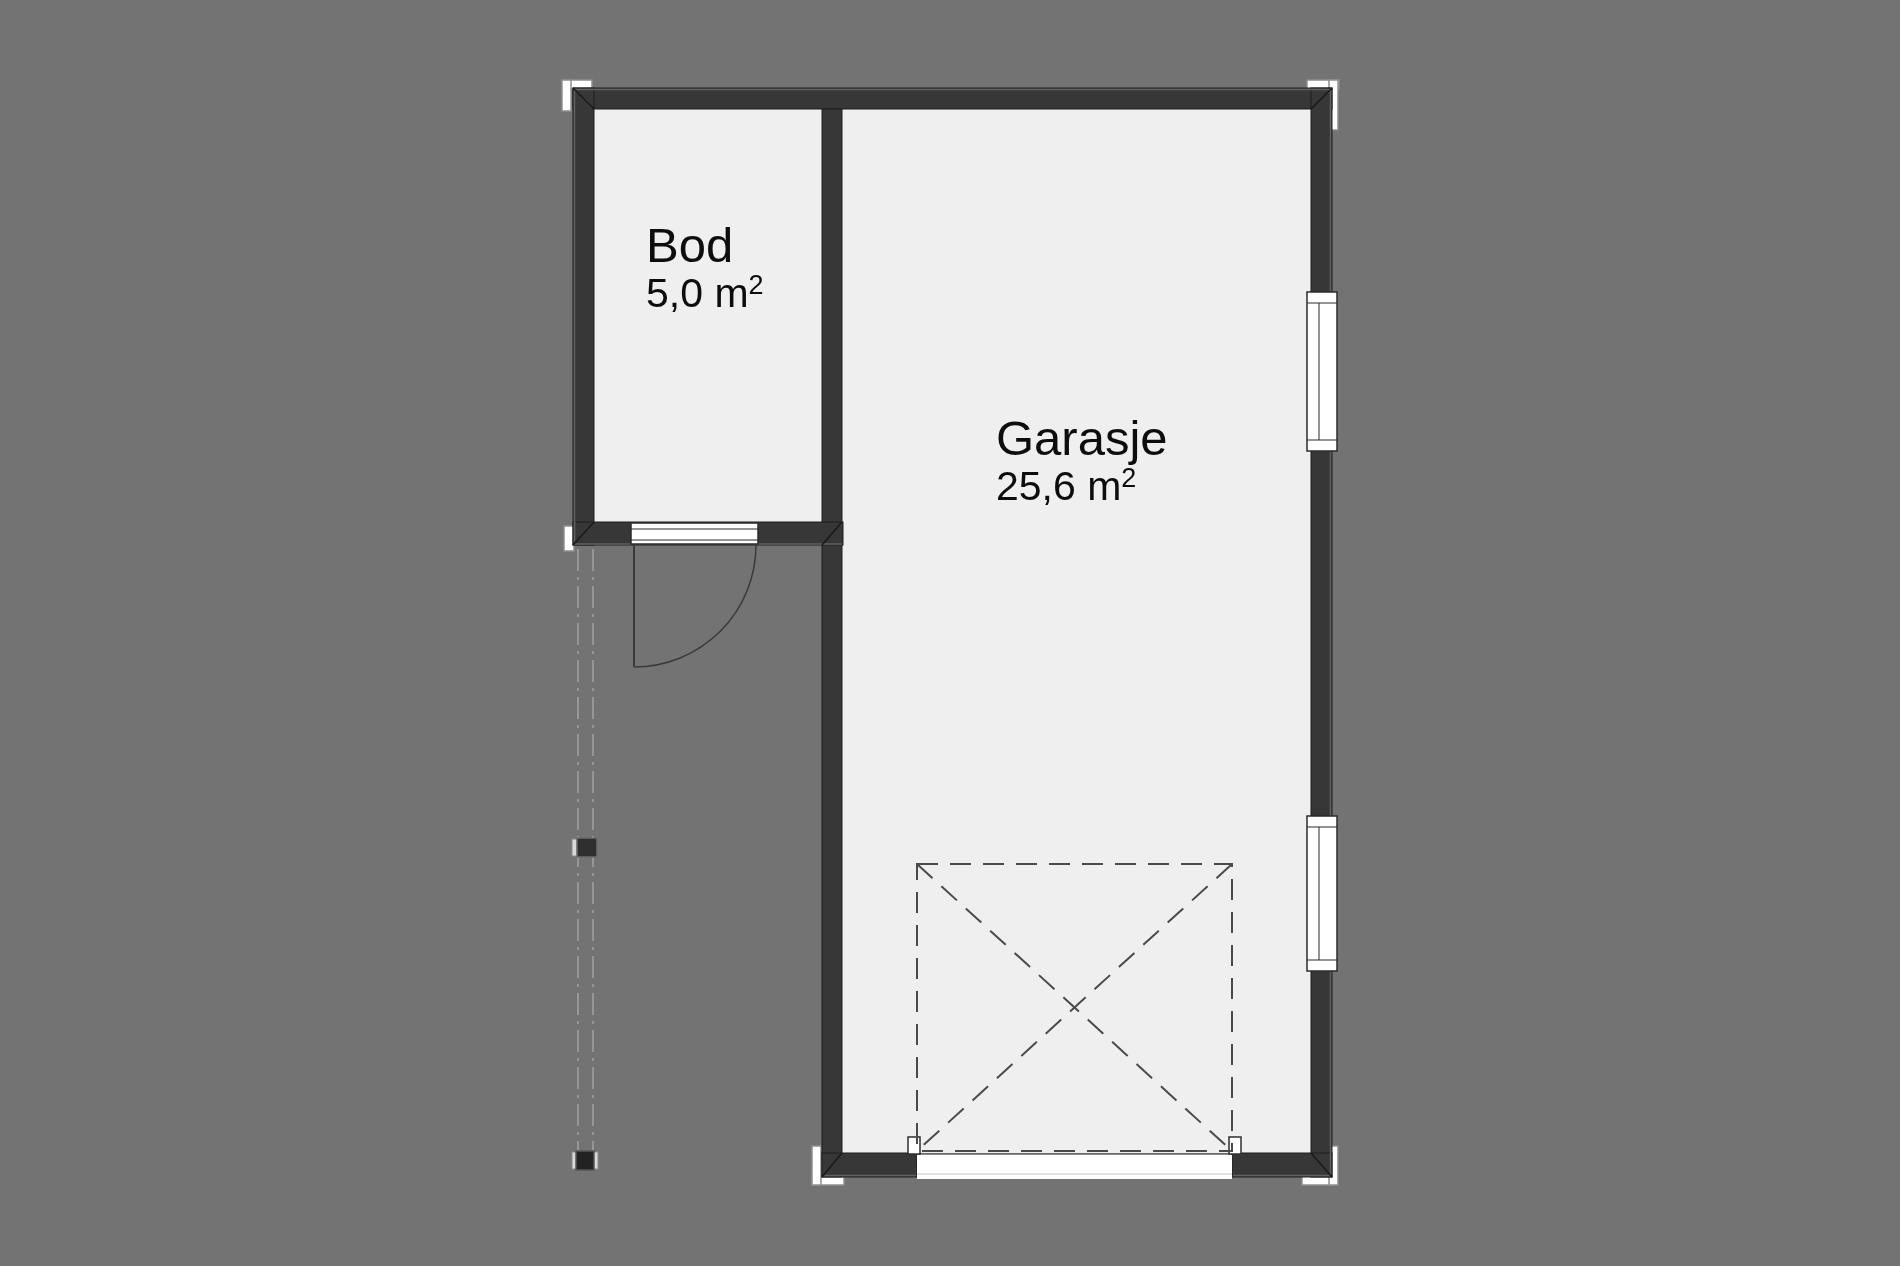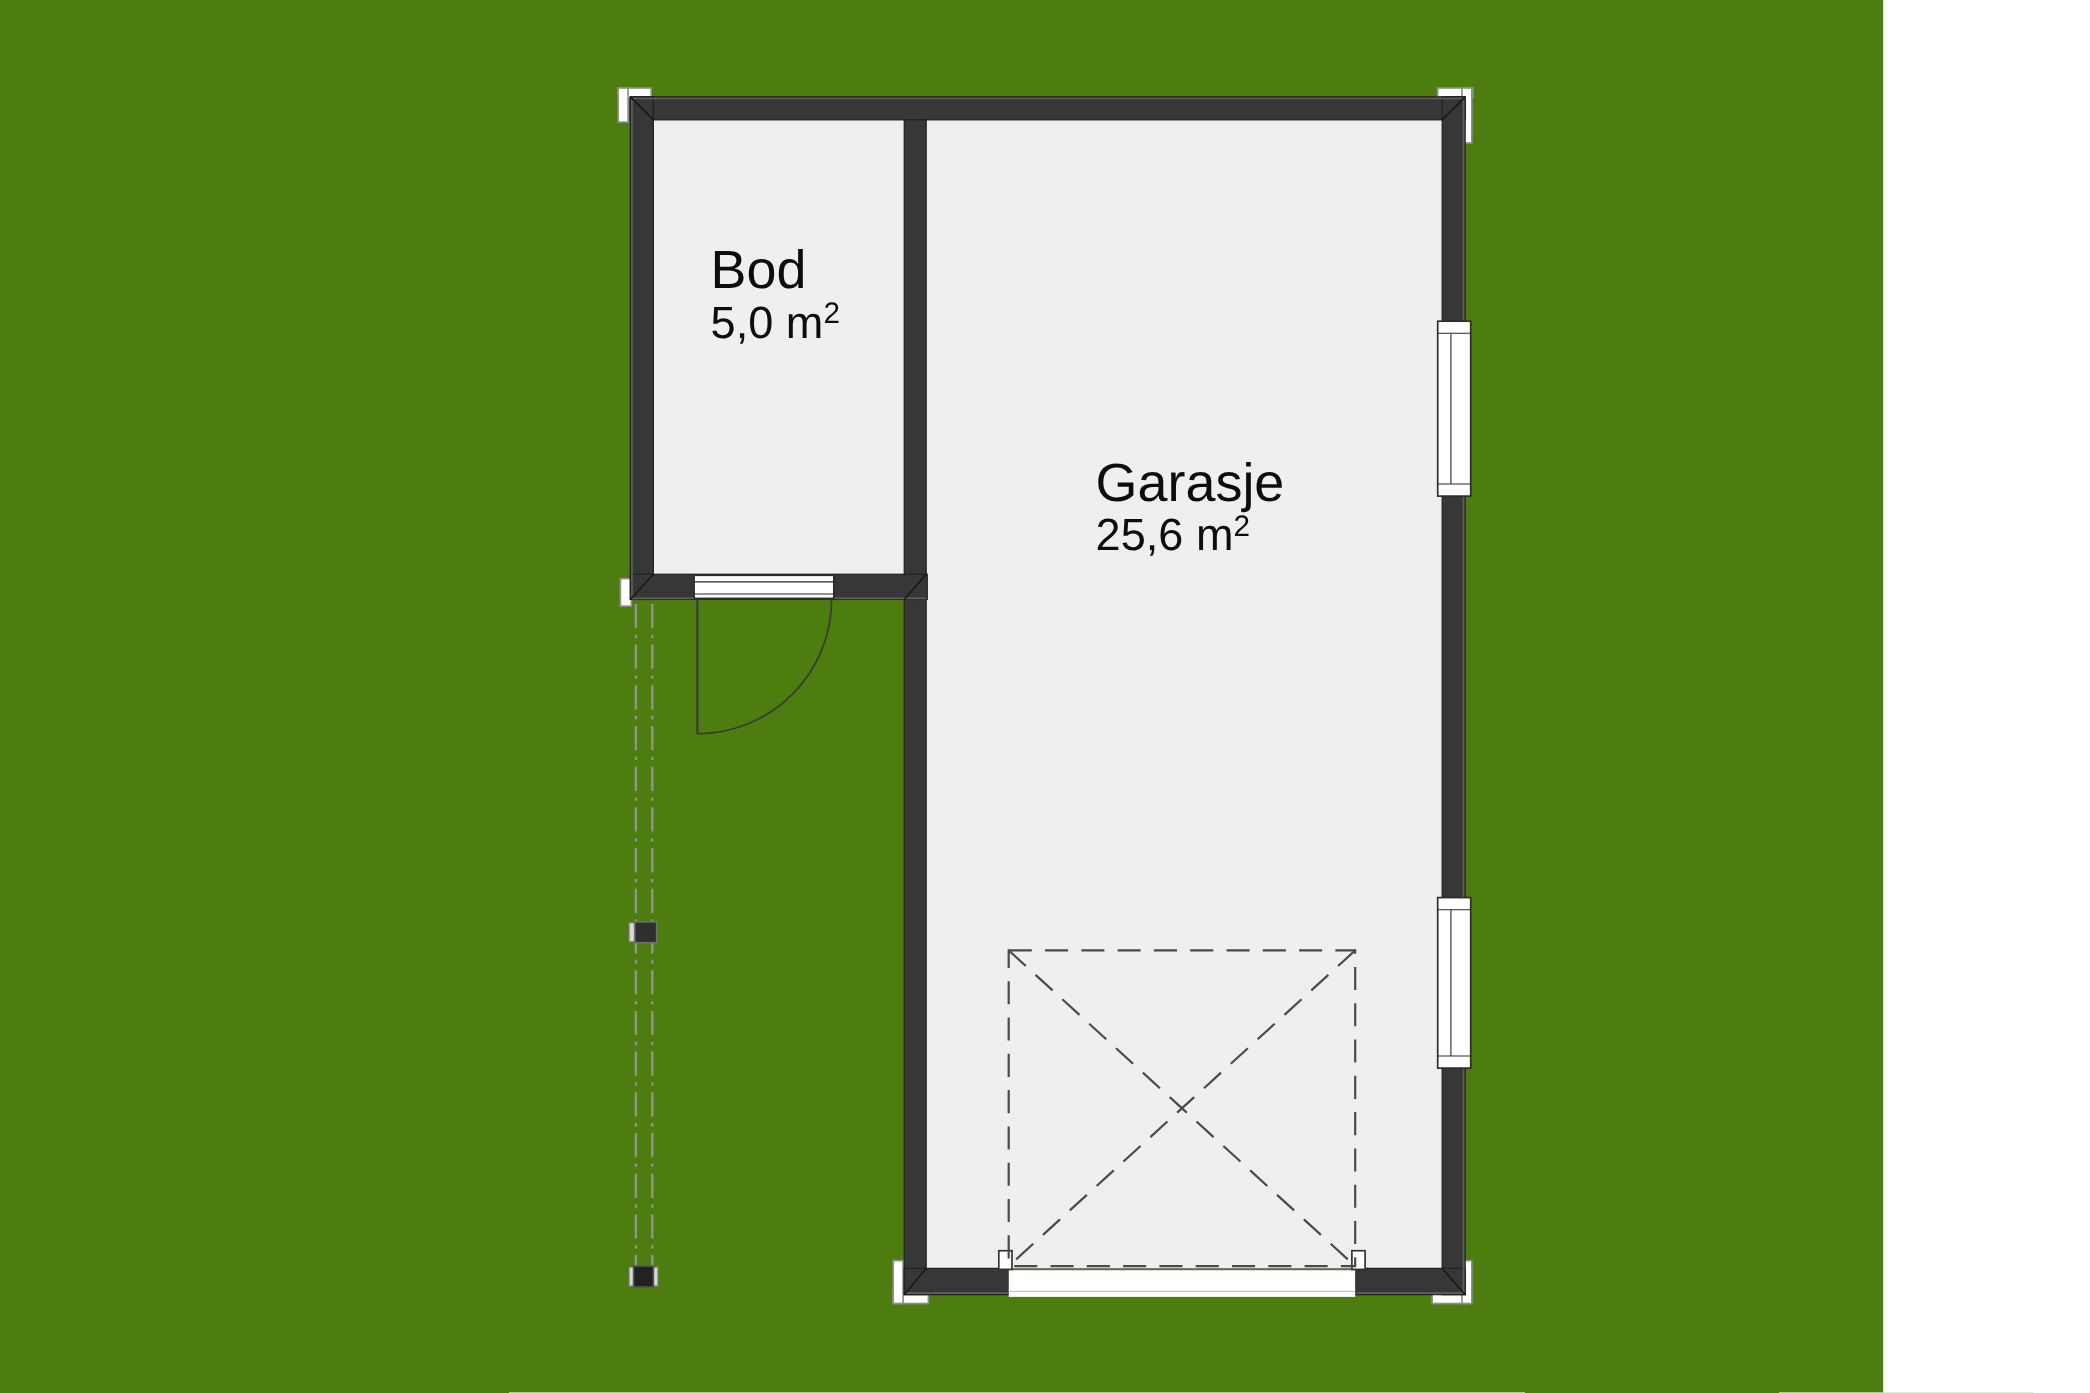--- a/index.html
+++ b/index.html
@@ -6,23 +6,23 @@
     margin: 0;
     padding: 0;
     background: #ffffff;
     width: 1900px;
     height: 1266px;
     overflow: hidden;
     font-family: "Liberation Sans", sans-serif;
   }
   .plan-stage {
     position: relative;
-    width: 1712px;
+    width: 1900px;
     height: 1266px;
-    background: #4d7c0f;
+    background: #737373;
   }
   svg.plan-svg {
     position: absolute;
     left: 0;
     top: 0;
     display: block;
   }
   text.room-name {
     font-family: "Liberation Sans", sans-serif;
     font-size: 49px;

